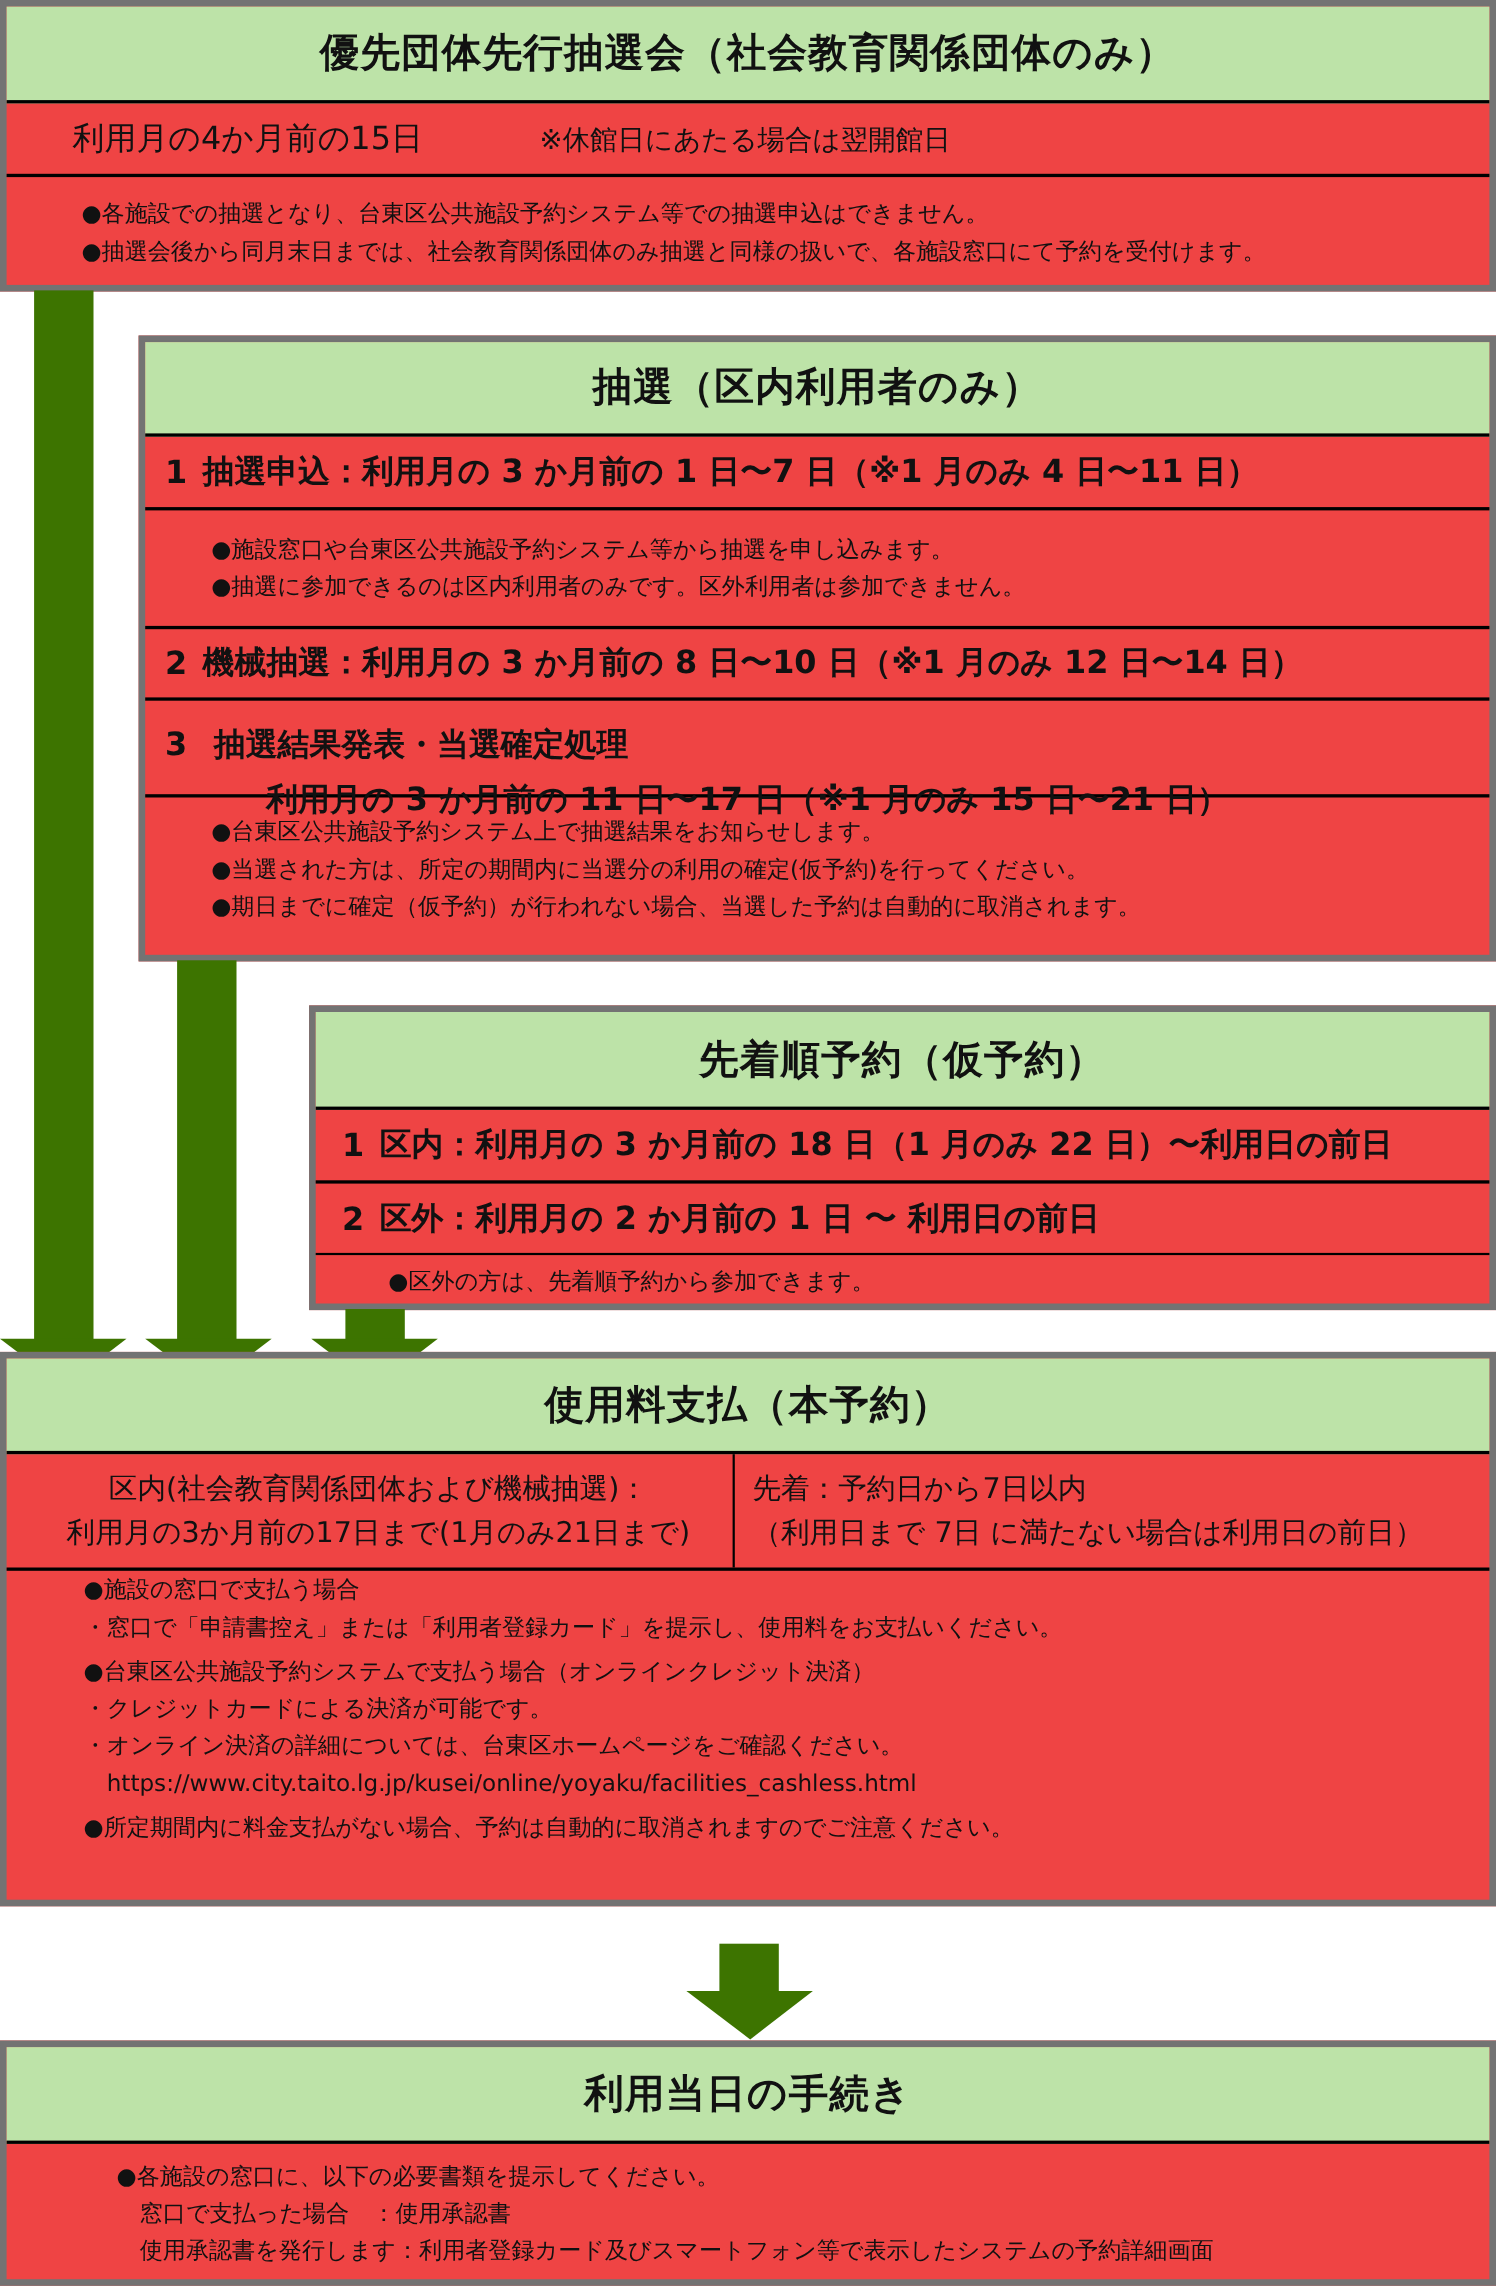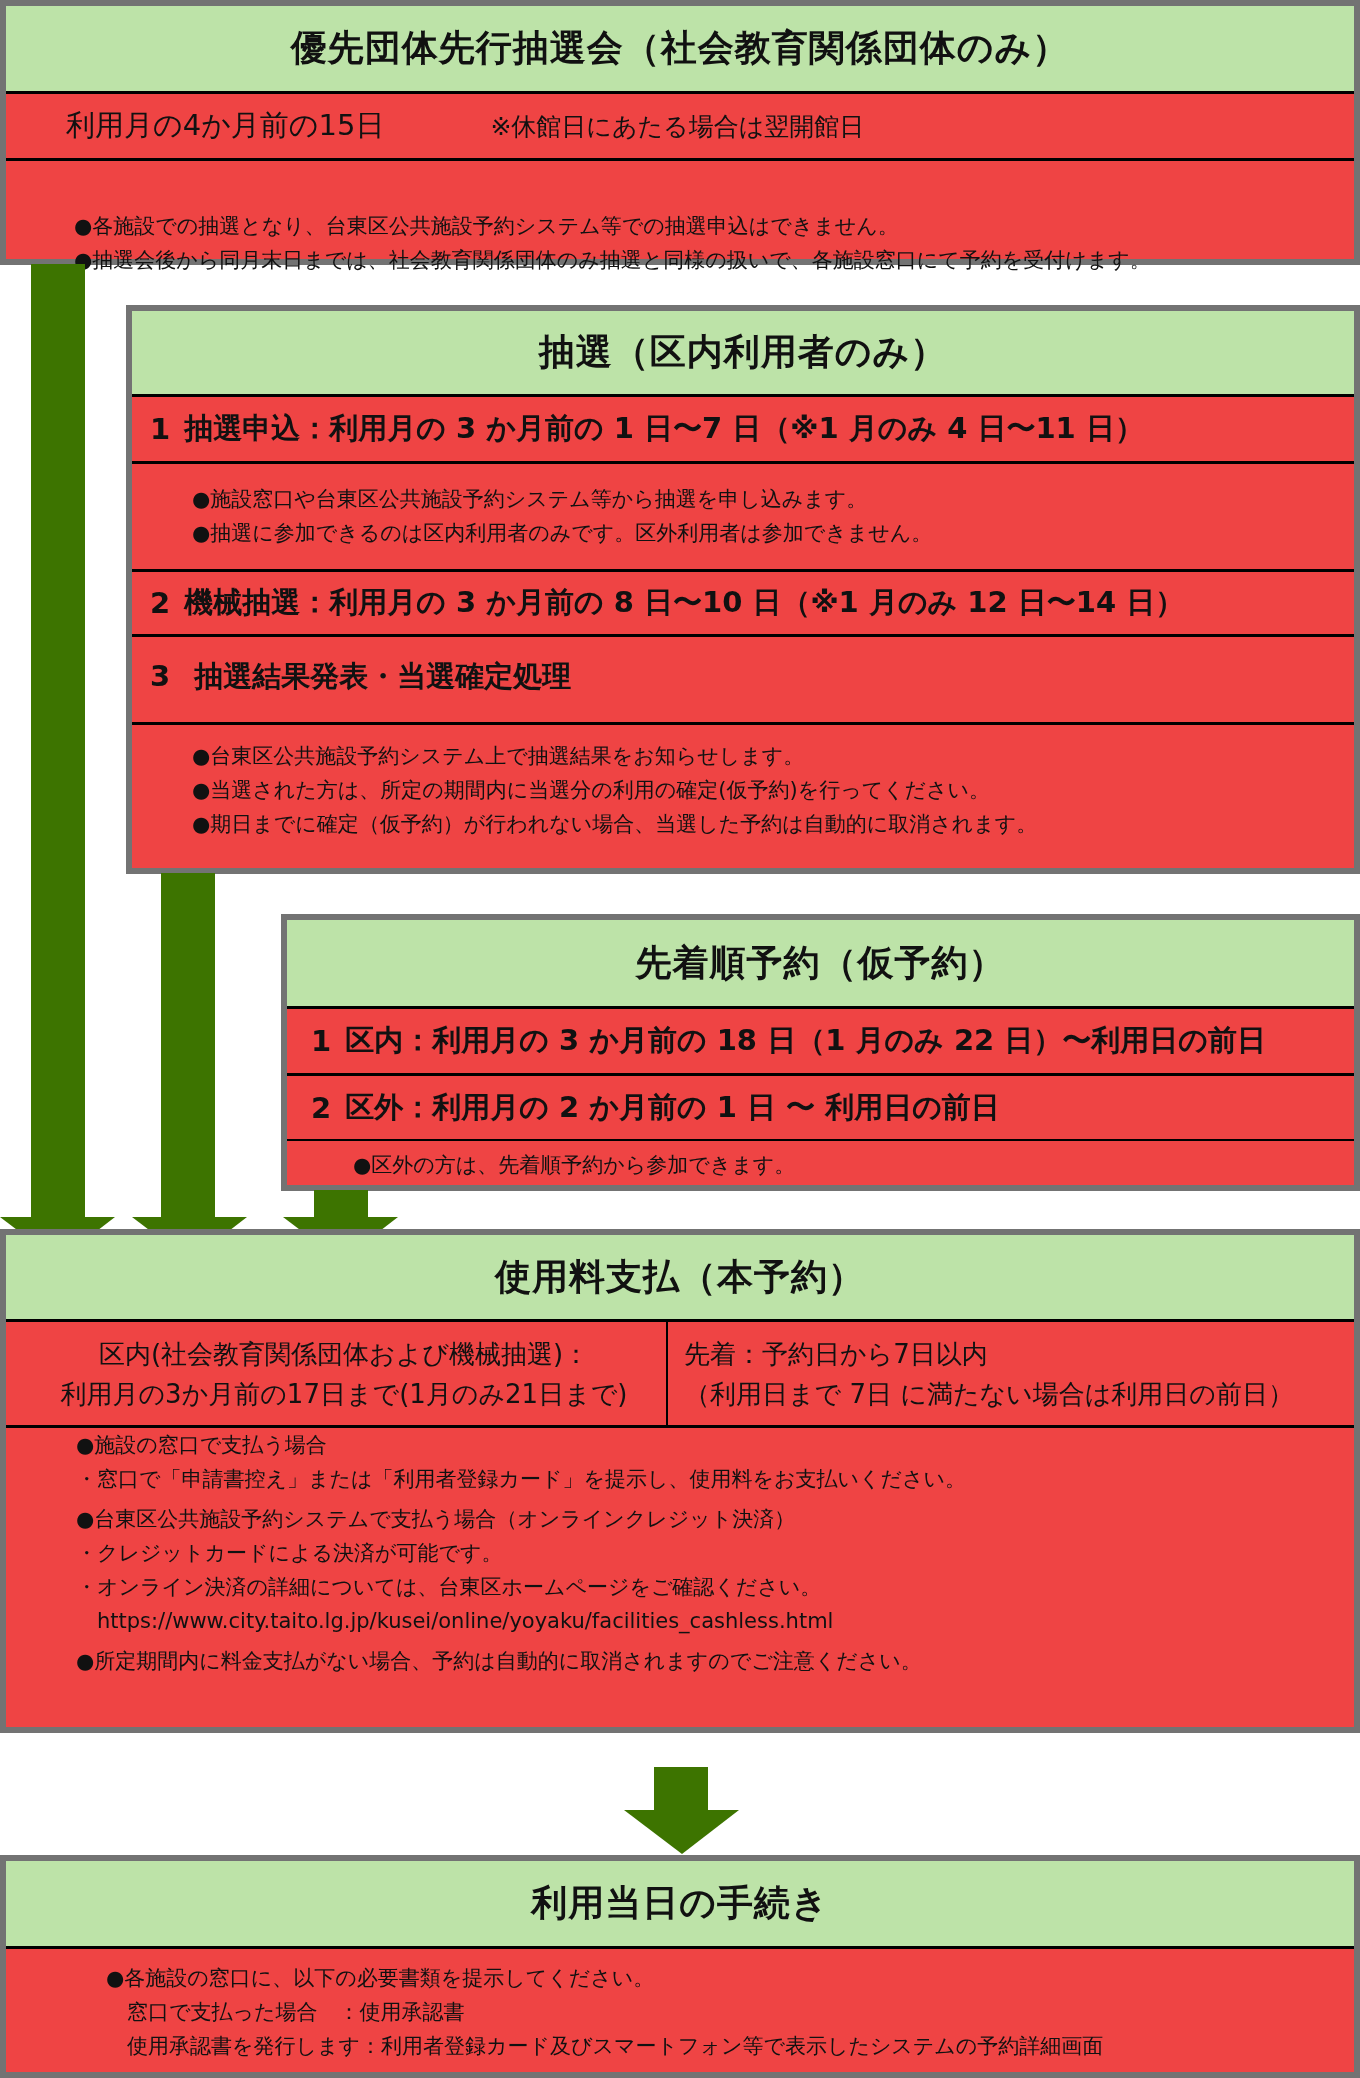--- a/index.html
+++ b/index.html
@@ -22,21 +22,21 @@
 </style>
 </head>
 <body>
 
 <div class="box" style="left:0;top:0;width:1360px;height:265px;">
   <div class="hdr" style="height:88px;">優先団体先行抽選会（社会教育関係団体のみ）</div>
   <div class="row" style="height:67px;padding-left:60px;gap:36px;">
     <span style="font-size:29px;">利用月の4か月前の15日</span>
     <span style="font-size:25px;margin-left:70px;">※休館日にあたる場合は翌開館日</span>
   </div>
-  <div class="notes" style="padding:16px 0 0 68px;margin-top:32px;">
+  <div class="notes" style="padding:16px 0 0 68px;">
     <div>●各施設での抽選となり、台東区公共施設予約システム等での抽選申込はできません。</div>
     <div>●抽選会後から同月末日までは、社会教育関係団体のみ抽選と同様の扱いで、各施設窓口にて予約を受付けます。</div>
   </div>
 </div>
 
 <div class="box" style="left:126px;top:305px;width:1234px;height:569px;">
   <div class="hdr" style="height:86px;">抽選（区内利用者のみ）</div>
   <div class="row big" style="height:67px;padding-left:18px;">
     <span class="num">1</span>
     <span>抽選申込：利用月の 3 か月前の 1 日〜7 日（※1 月のみ 4 日〜11 日）</span>
@@ -47,20 +47,21 @@
   </div>
   <div class="row big" style="height:65px;padding-left:18px;">
     <span class="num">2</span>
     <span>機械抽選：利用月の 3 か月前の 8 日〜10 日（※1 月のみ 12 日〜14 日）</span>
   </div>
   <div class="row big" style="height:88px;padding-left:18px;display:block;padding-top:20px;">
     <div>
       <span class="num">3</span>
       <span>抽選結果発表・当選確定処理</span>
     </div>
+    <div style="margin-left:92px;margin-top:10px;">利用月の 3 か月前の 11 日〜17 日（※1 月のみ 15 日〜21 日）</div>
   </div>
   <div class="notes" style="padding:14px 0 0 60px;">
     <div>●台東区公共施設予約システム上で抽選結果をお知らせします。</div>
     <div>●当選された方は、所定の期間内に当選分の利用の確定(仮予約)を行ってください。</div>
     <div>●期日までに確定（仮予約）が行われない場合、当選した予約は自動的に取消されます。</div>
   </div>
 </div>
 
 <div class="box" style="left:281px;top:914px;width:1079px;height:277px;">
   <div class="hdr" style="height:89px;">先着順予約（仮予約）</div>

